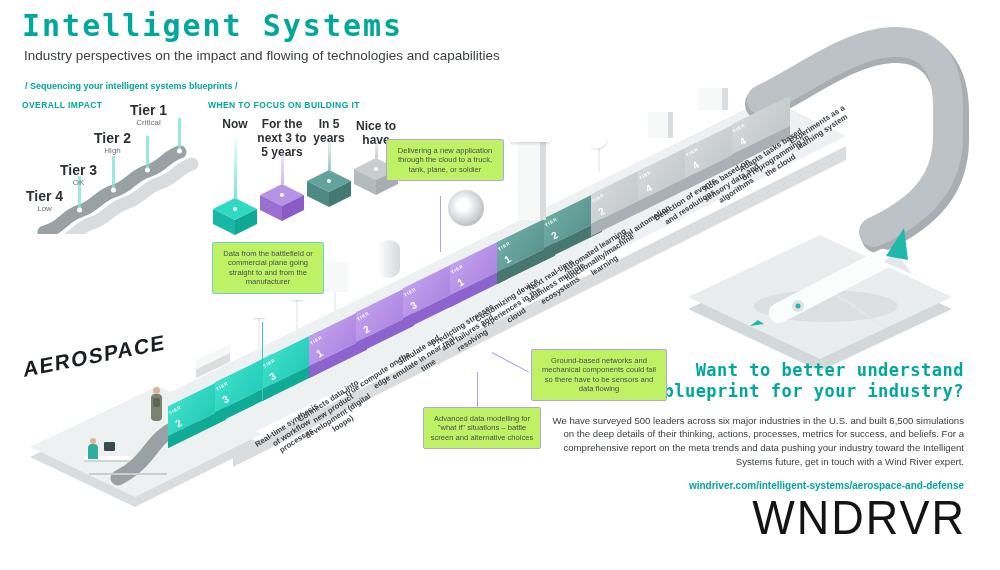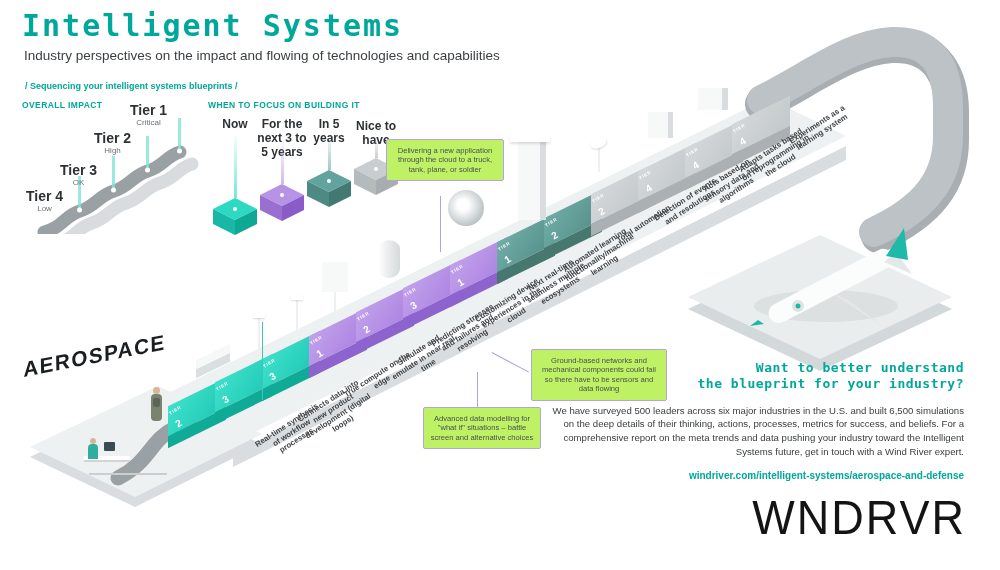--- a/index.html
+++ b/index.html
@@ -49,21 +49,21 @@
   
   .pillar{position:absolute;width:2px;height:34px;background:#eef1f1;}
   .pillar::after{content:"";position:absolute;top:-5px;left:-5px;width:12px;height:5px;
                  background:#fff;box-shadow:0 1px 2px rgba(0,0,0,.15);}
   .struct{position:absolute;}
   
   .industry{position:absolute;left:22px;top:344px;font-size:21px;font-weight:800;
             letter-spacing:1.5px;color:#1b1e20;transform:rotate(-11deg) skewX(-10deg);}
   
   .cta{position:absolute;right:36px;top:360px;width:420px;text-align:right;}
-  .cta-h{font-family:"DejaVu Sans Mono",monospace;font-size:13px;font-weight:700;
+  .cta-h{font-family:"DejaVu Sans Mono",monospace;font-size:17px;font-weight:700;
          color:#00a79b;line-height:1.25;letter-spacing:.5px;}
   .cta-body{margin-top:11px;font-size:9.6px;color:#3c4043;line-height:1.45;}
   .cta-link{display:inline-block;margin-top:11px;font-size:10px;font-weight:700;
             color:#00a79b;text-decoration:none;margin-left:42px;}
   .logo{position:absolute;right:34px;bottom:26px;font-size:45px;color:#141414;
         letter-spacing:2px;font-weight:400;transform:scaleY(1.08);}
   
   .desk{position:absolute;left:84px;top:456px;width:46px;height:4px;background:#fff;
         box-shadow:0 2px 0 #cfd4d5, 4px 16px 0 -1px #c9ced0, 38px 16px 0 -1px #c9ced0;}
   .monitor{position:absolute;left:104px;top:442px;width:11px;height:9px;background:#3a4c52;border-radius:1px;}
@@ -259,20 +259,21 @@
   <div class="struct" style="left:698px;top:88px;width:24px;height:22px;background:#f7f9f9;border-right:6px solid #d9dddf;"></div>
 
   <div class="desk"></div>
   <div class="monitor"></div>
   <div class="person"></div>
   <div class="soldier"></div>
 
   <div class="industry">AEROSPACE</div>
 
   <div class="cline" style="left:262px;top:322px;height:78px;border-left:1px solid #36c9bb;"></div>
+  <div class="callout c-teal" style="left:212px;top:242px;width:100px;">Data from the battlefield or commercial plane going straight to and from the manufacturer</div>
 
   <div class="cline" style="left:440px;top:196px;height:56px;border-left:1px solid #b2a0e3;"></div>
   <div class="callout c-purple" style="left:386px;top:139px;width:106px;">Delivering a new application through the cloud to a truck, tank, plane, or soldier</div>
 
   <div class="cline" style="left:492px;top:352px;width:42px;border-top:1px solid #b2a0e3;transform:rotate(28deg);transform-origin:left top;"></div>
   <div class="callout c-purple" style="left:531px;top:349px;width:124px;">Ground-based networks and mechanical components could fail so there have to be sensors and data flowing</div>
 
   <div class="cline" style="left:477px;top:372px;height:36px;border-left:1px solid #b2a0e3;"></div>
   <div class="callout c-purple" style="left:423px;top:407px;width:106px;">Advanced data modelling for "what if" situations – battle screen and alternative choices</div>
 

